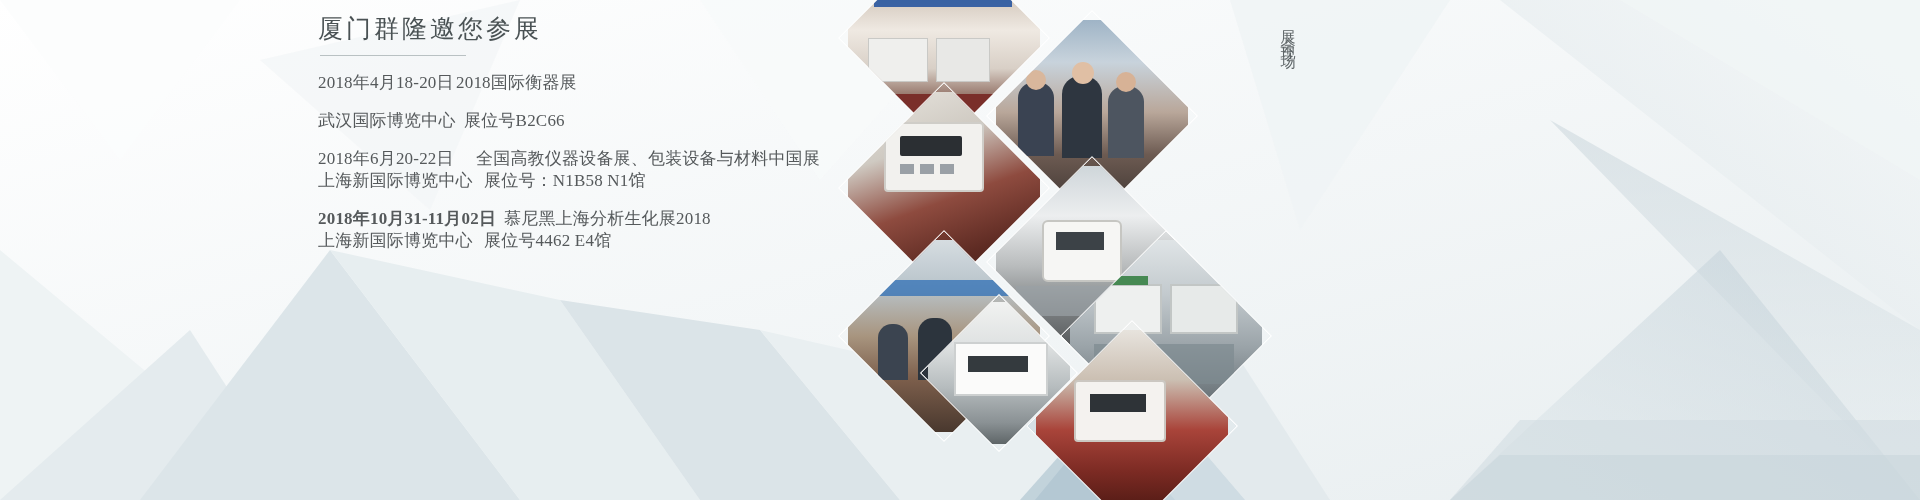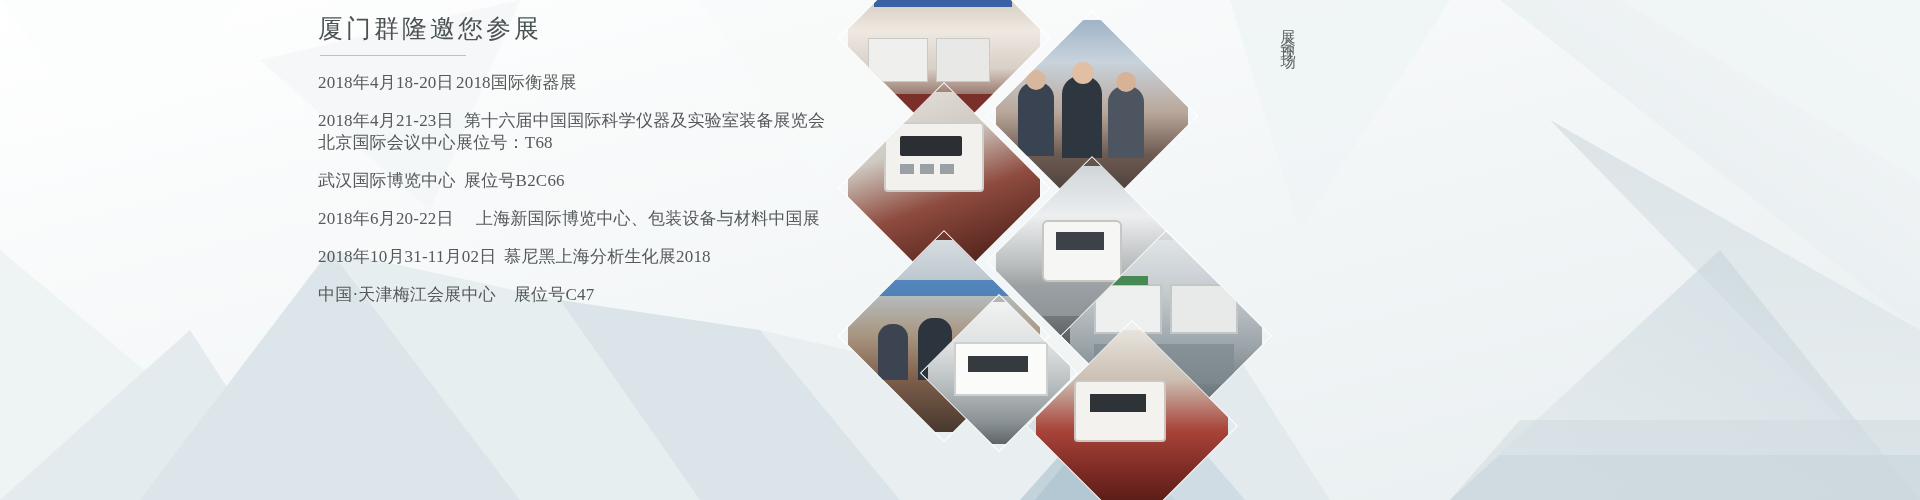--- a/index.html
+++ b/index.html
@@ -36,21 +36,21 @@
     letter-spacing:.2px;
   }
   .ev-line .date{display:inline-block;}
   .ev-line .venue{display:inline-block;}
   .ev-line .name{display:inline-block;}
   .ev-line .booth{display:inline-block;}
   .e1 .date{width:120px;}  .e1 .venue{width:120px;}
   .e2 .date{width:128px;}  .e2 .venue{width:120px;}
   .e3 .date{width:128px;}  .e3 .venue{width:128px;}
   .e4 .date{width:140px;}  .e4 .venue{width:148px;}
-  .e5 .date{width:168px;}  .e5 .venue{width:148px;}
+  .e5 .date{width:168px;font-weight:bold;}  .e5 .venue{width:148px;}
   .e6 .date{width:0px;}
   .gap{display:inline-block;width:18px;}
 
   
   .collage{position:absolute;left:840px;top:0px;width:400px;height:500px;z-index:4;}
   .dia{
     position:absolute;width:148px;height:148px;
     transform:rotate(45deg);overflow:hidden;
     box-shadow:0 0 0 1px rgba(255,255,255,.85);
   }
@@ -118,39 +118,36 @@
 
   <div class="panel">
 
     <div class="title">厦门群隆邀您参展</div>
     <div class="title-rule"></div>
 
     <div class="event e1">
       <div class="ev-line"><span class="date">2018年4月18-20日</span><span class="gap"></span><span class="name">2018国际衡器展</span></div>
     </div>
 
-    <div class="event e2">
-      <div class="ev-line"><span class="date">2018年4月21-23日</span><span class="gap"></span><span class="name">第十六届中国国际科学仪器及实验室装备展览会</span></div>
-      <div class="ev-line"><span class="venue">北京国际会议中心</span><span class="gap"></span><span class="booth">展位号：T68</span></div>
-    </div>
 
     <div class="event e3">
       <div class="ev-line"><span class="venue">武汉国际博览中心</span><span class="gap"></span><span class="booth">展位号B2C66</span></div>
     </div>
 
     <div class="event e4">
-      <div class="ev-line"><span class="date">2018年6月20-22日</span><span class="gap"></span><span class="name">上海新国际博览中心、包装设备与材料中国展</span></div>
+      <div class="ev-line"><span class="date">2018年6月20-22日</span><span class="gap"></span><span class="name">全国高教仪器设备展、包装设备与材料中国展</span></div>
+      <div class="ev-line"><span class="venue">上海新国际博览中心</span><span class="gap"></span><span class="booth">展位号：N1B58 N1馆</span></div>
     </div>
 
     <div class="event e5">
       <div class="ev-line"><span class="date">2018年10月31-11月02日</span><span class="gap"></span><span class="name">慕尼黑上海分析生化展2018</span></div>
+      <div class="ev-line"><span class="venue">上海新国际博览中心</span><span class="gap"></span><span class="booth">展位号4462 E4馆</span></div>
     </div>
 
     <div class="event e6">
-      <div class="ev-line"><span class="venue">中国·天津梅江会展中心</span><span class="gap"></span><span class="booth">展位号C47</span></div>
     </div>
 
   </div>
 
   <div class="vlabel">展会现场</div>
 
   <div class="collage">
 
     <div class="dia" style="left:30px;top:-36px;">
       <div class="inner">

